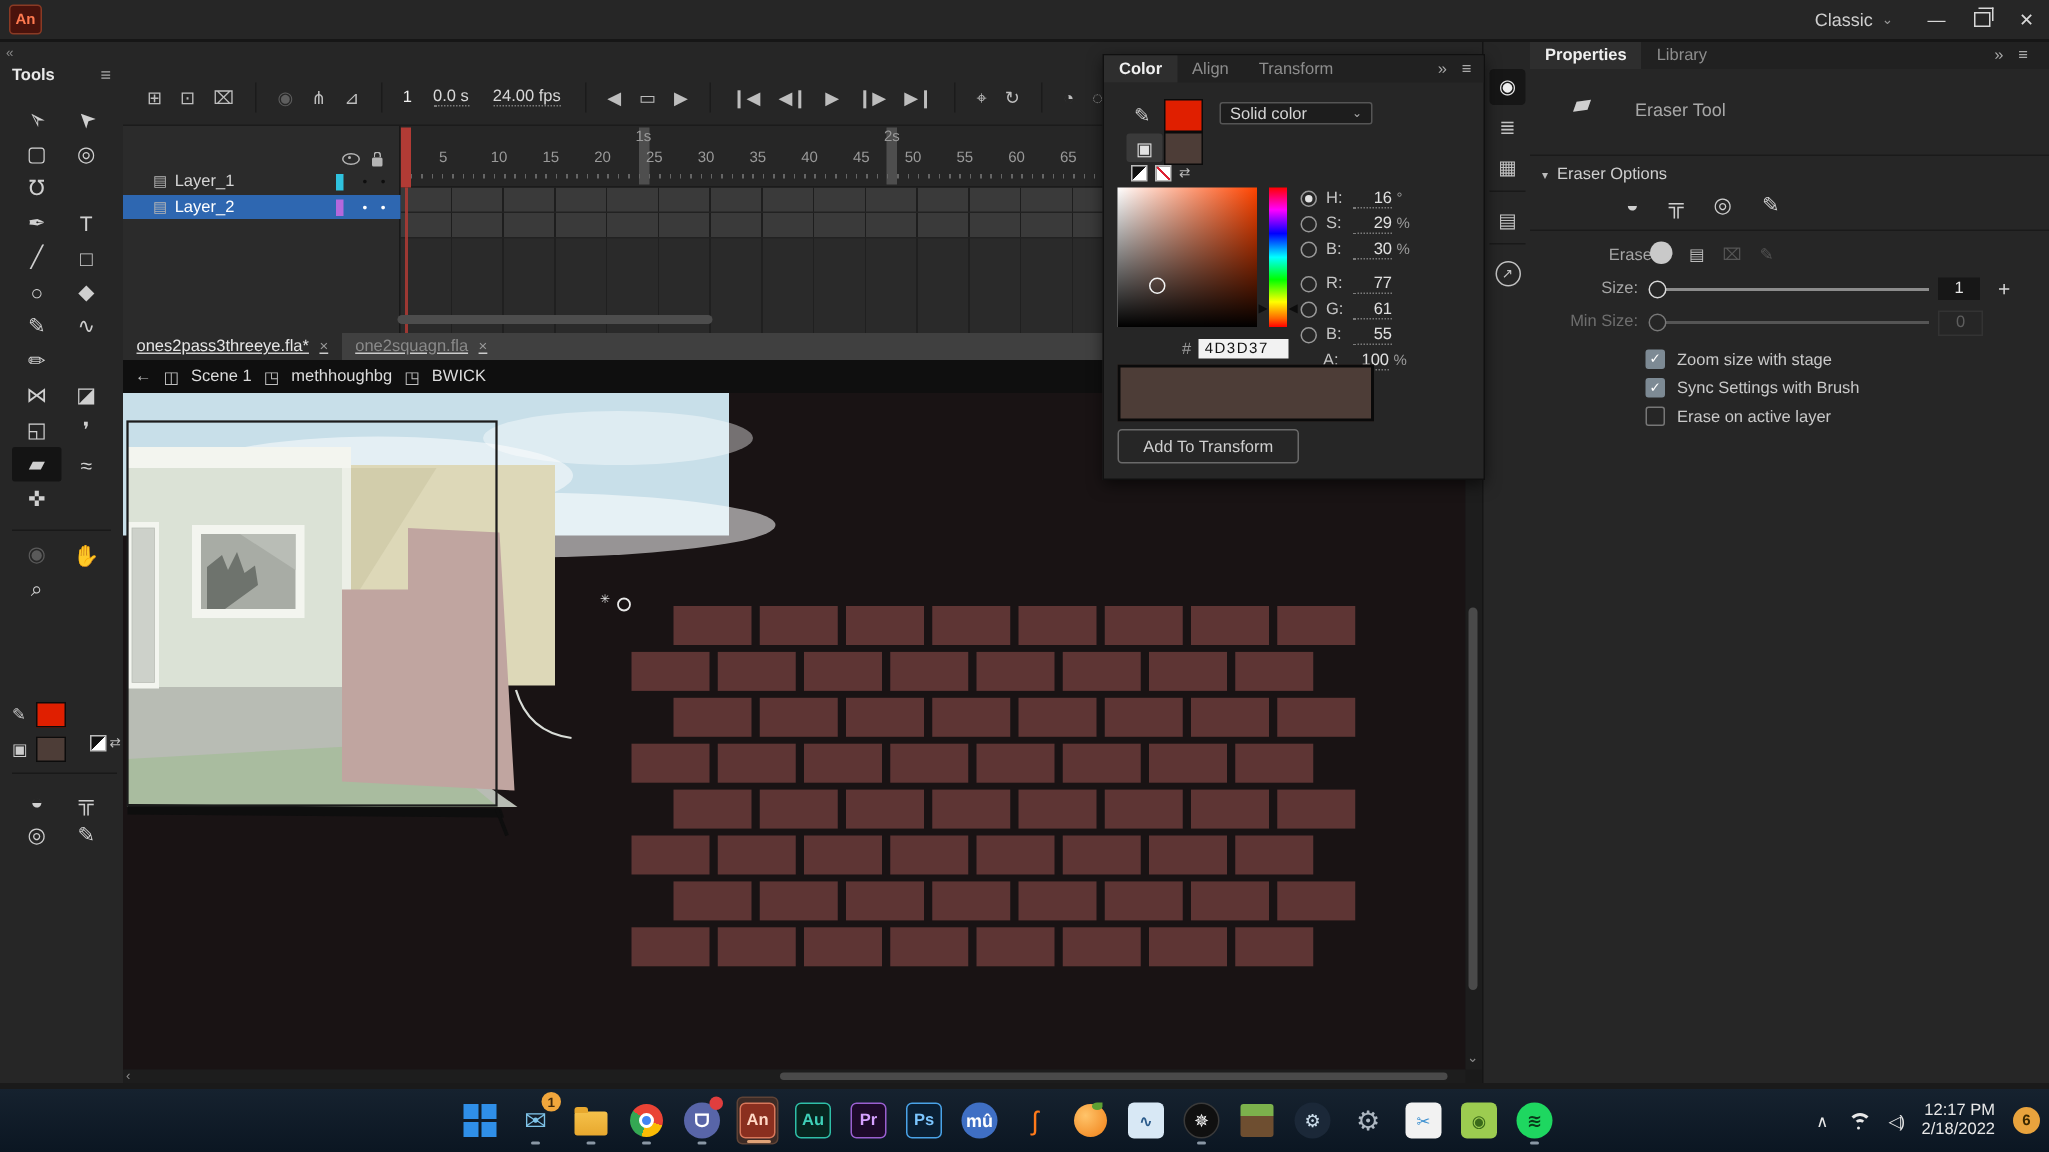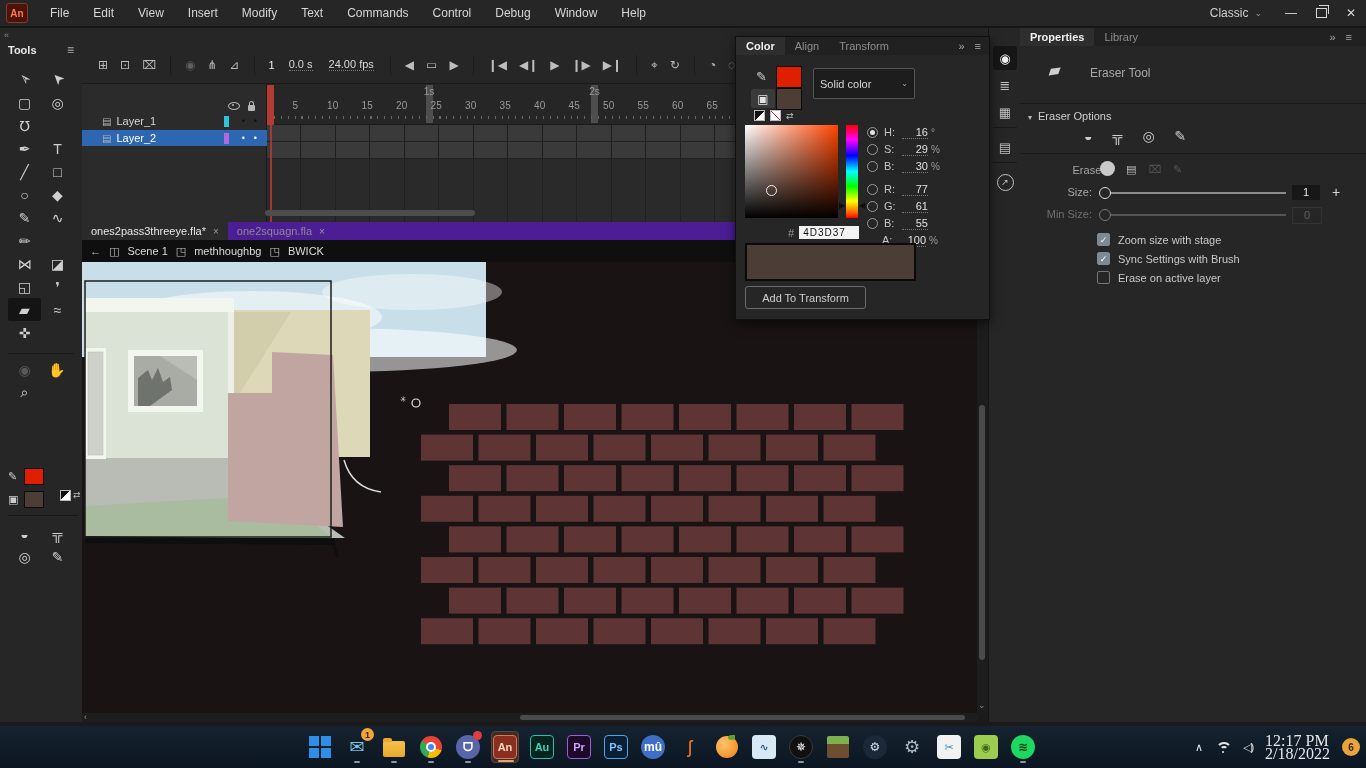--- a/index.html
+++ b/index.html
@@ -62,21 +62,21 @@
      background:repeating-linear-gradient(90deg,#666 0 1px,transparent 1px 6.9px);}
   .frames-strip{position:absolute;left:0;width:723px;
      background:repeating-linear-gradient(90deg,transparent 0 33.5px,#1e1e1e 33.5px 34.5px),#3a3a3a;}
   #frames-rows{top:41px;height:33px;border-bottom:1px solid #1b1b1b;}
   #frames-below{top:74px;height:64px;background:repeating-linear-gradient(90deg,transparent 0 33.5px,#202020 33.5px 34.5px),#2a2a2a;}
   .row-line{position:absolute;left:0;width:723px;height:1px;background:#222;}
   #playhead-marker{position:absolute;left:0;top:1px;width:7px;height:40px;background:#b23b35;}
   #playhead-line{position:absolute;left:3px;top:41px;width:2px;height:97px;background:#b23b35;opacity:.85;}
   #tl-hscroll{position:absolute;left:183px;top:182px;width:210px;height:6px;background:#4d4d4d;border-radius:3px;}
   
-  #tabsbar{position:absolute;left:82px;top:222px;width:908px;height:18px;background:#4c1d95;display:flex;font-size:11px;}
+  #tabsbar{position:absolute;left:82px;top:222px;width:908px;height:18px;background:#404040;display:flex;font-size:11px;text-decoration:underline;}
   .doctab{display:flex;align-items:center;gap:7px;padding:0 9px;color:#8a8a8a;}
   .doctab.active{background:#2b2b2b;color:#e6e6e6;}
   .doctab .x{font-size:10px;color:#9a9a9a;}
   #editbar{position:absolute;left:82px;top:240px;width:908px;height:22px;background:#0f0f0f;display:flex;align-items:center;gap:8px;padding-left:8px;box-sizing:border-box;font-size:11px;color:#dcdcdc;}
   .crumb-ico{font-size:11px;color:#c0c0c0;}
   
   #canvas{position:absolute;left:82px;top:262px;width:895px;height:451px;background:#191314;overflow:hidden;}
   #vscroll{position:absolute;left:977px;top:262px;width:11px;height:451px;background:#1d1d1d;}
   #vscroll .thumb{position:absolute;left:2px;top:143px;width:6px;height:255px;background:#4a4a4a;border-radius:3px;}
   #vscroll .chev{position:absolute;left:1px;top:438px;color:#8a8a8a;font-size:9px;}
@@ -91,21 +91,21 @@
   .dock-circ{width:15px;height:15px;border:1px solid #c2c2c2;border-radius:50%;display:flex;align-items:center;justify-content:center;font-size:9px;}
   
   #color-panel{position:absolute;left:735px;top:36px;width:253px;height:282px;background:#262626;border:1px solid #101010;box-shadow:0 3px 10px rgba(0,0,0,.6);z-index:20;}
   #cp-stroke-ico{position:absolute;left:20px;top:32px;font-size:13px;color:#ccc;}
   #cp-stroke-swatch{position:absolute;left:40px;top:29px;width:24px;height:20px;border:1px solid #0b0b0b;}
   #cp-fill-box{position:absolute;left:15px;top:52px;width:24px;height:19px;background:#3a3a3a;border-radius:2px;display:flex;align-items:center;justify-content:center;font-size:12px;color:#e2e2e2;}
   #cp-fill-swatch{position:absolute;left:40px;top:51px;width:24px;height:20px;border:1px solid #0b0b0b;}
   #cp-minis{position:absolute;left:18px;top:73px;display:flex;gap:5px;align-items:center;}
   .cp-mini-bw{width:9px;height:9px;border:1px solid #bbb;background:linear-gradient(135deg,#111 50%,#fff 50%);}
   .cp-mini-none{width:9px;height:9px;border:1px solid #bbb;background:linear-gradient(to top right,#fff 45%,#d23 45% 55%,#fff 55%);}
-  #cp-type{position:absolute;left:77px;top:31px;width:102px;height:31px;background:#1d1d1d;border:1px solid #555;border-radius:2px;display:flex;align-items:center;font-size:11px;color:#d5d5d5;padding:0 6px;box-sizing:border-box;}
+  #cp-type{position:absolute;left:77px;top:31px;width:102px;height:15px;background:#1d1d1d;border:1px solid #555;border-radius:2px;display:flex;align-items:center;font-size:11px;color:#d5d5d5;padding:0 6px;box-sizing:border-box;}
   #cp-type .chev{margin-left:auto;font-size:8px;color:#aaa;}
   #cp-sb{position:absolute;left:9px;top:88px;width:93px;height:93px;
     background:linear-gradient(to bottom,rgba(0,0,0,0),#000),linear-gradient(to right,#fff,hsl(16,100%,50%));}
   #cp-sb-cursor{position:absolute;left:21px;top:60px;width:9px;height:9px;border:1.5px solid #f2f2f2;border-radius:50%;}
   #cp-hue{position:absolute;left:110px;top:88px;width:12px;height:93px;
     background:linear-gradient(to bottom,#ff0000,#ff00ff 16%,#0000ff 33%,#00ffff 50%,#00ff00 66%,#ffff00 82%,#ff6600 94%,#ff0000);}
   .hue-arrow{position:absolute;top:164px;font-size:8px;color:#0d0d0d;}
   #cp-values{position:absolute;left:131px;top:88px;width:115px;}
   .cv-row{display:flex;align-items:center;height:14px;margin-bottom:3px;}
   .cv-row.gap{margin-top:9px;}
@@ -164,43 +164,30 @@
   .ico-fruit{width:22px;height:22px;border-radius:50%;background:radial-gradient(circle at 35% 35%,#ffc46a,#f07f16);position:relative;}
   .ico-fruit::before{content:"";position:absolute;right:3px;top:-1px;width:7px;height:5px;background:#5ca033;border-radius:50% 0 50% 50%;}
   
   #tray{position:absolute;right:6px;top:0;height:42px;display:flex;align-items:center;gap:12px;color:#e8e8e8;}
   #tray .chev{font-size:11px;}
   .wifi{position:relative;width:16px;height:13px;}
   .wifi::before{content:"";position:absolute;left:1px;top:1px;width:12px;height:12px;border:2px solid #e8e8e8;border-radius:50%;border-color:#e8e8e8 transparent transparent transparent;transform:rotate(0deg);}
   .wifi::after{content:"";position:absolute;left:5px;top:5px;width:4px;height:4px;border:2px solid #e8e8e8;border-radius:50%;border-color:#e8e8e8 transparent transparent transparent;}
   .wifi .dot{position:absolute;left:7px;top:10px;width:2px;height:2px;background:#e8e8e8;border-radius:50%;}
   .spk{font-size:11px;letter-spacing:-1px;}
-  #clock{font-size:16px;line-height:13px;font-family:Liberation Serif, serif;}
+  #clock{font-size:11px;text-align:right;line-height:13px;}
   #tray-badge{width:18px;height:18px;border-radius:50%;background:#e8a33d;color:#3a2800;font-size:10px;font-weight:bold;display:flex;align-items:center;justify-content:center;}
 </style>
 </head>
 <body>
 
 <div id="app" style="--bg: #191314; --sky_top: #c8dfe9; --sky_bottom: #edf3f1; --wall: #dbe2d6; --wall_top: #f3f5ef; --tan: #ddd8b8; --tan_shade: #d2cdab; --mauve: #c0a5a0; --ground: #b8bcb4; --grass: #a9bc9f; --glass: #a8aca5; --shards: #6e736d; --frame: #f3f5ef; --outline: #1c1c1c; --brick: #5e3534;">
 
   <div id="menubar">
     <div id="an-logo">An</div>
-    <div id="menu-items" style="display:flex;">
-        <span class="menu-item">File</span>
-        <span class="menu-item">Edit</span>
-        <span class="menu-item">View</span>
-        <span class="menu-item">Insert</span>
-        <span class="menu-item">Modify</span>
-        <span class="menu-item">Text</span>
-        <span class="menu-item">Commands</span>
-        <span class="menu-item">Control</span>
-        <span class="menu-item">Debug</span>
-        <span class="menu-item">Window</span>
-        <span class="menu-item">Help</span>
-      </div>
     <div id="menubar-right">
       <div id="workspace-switcher">
         <span>Classic</span>
         <span style="font-size:9px;color:#999;">⌄</span>
       </div>
       <div class="winbtn">
           <span>—</span>
         </div>
       <div class="winbtn">
           <span class="restore-glyph"></span>

